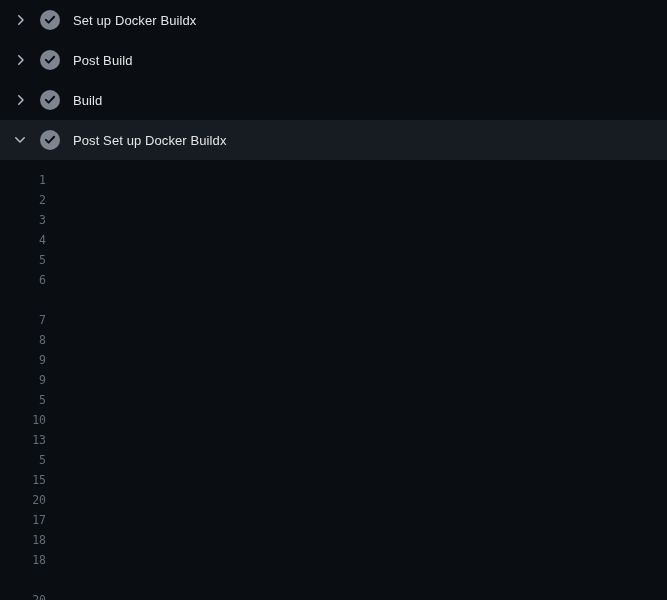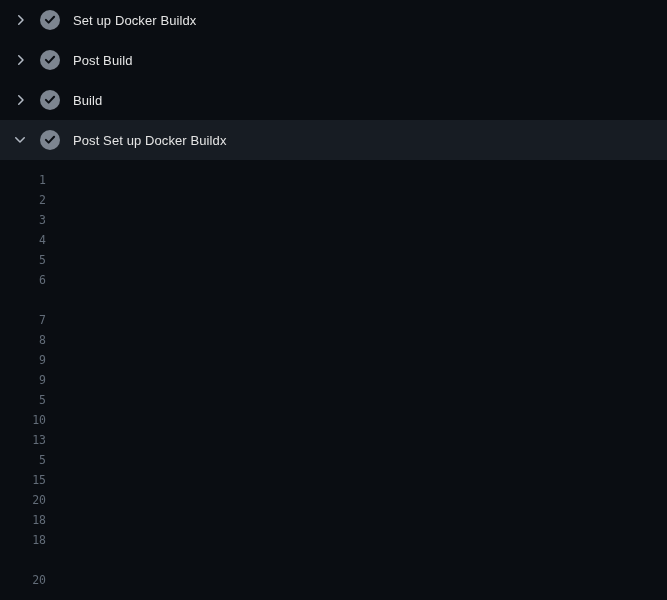--- a/index.html
+++ b/index.html
@@ -184,20 +184,24 @@
   <div class="row in">
     <span class="num">15</span>
     
   </div>
 
   <div class="row in">
     <span class="num">20</span>
     
   </div>
 
+  <div class="row in">
+    <span class="num">17</span>
+    
+  </div>
 
   <div class="row in">
     <span class="num">18</span>
     
   </div>
 
   <div class="row in">
     <span class="num">18</span>
     
   </div>

